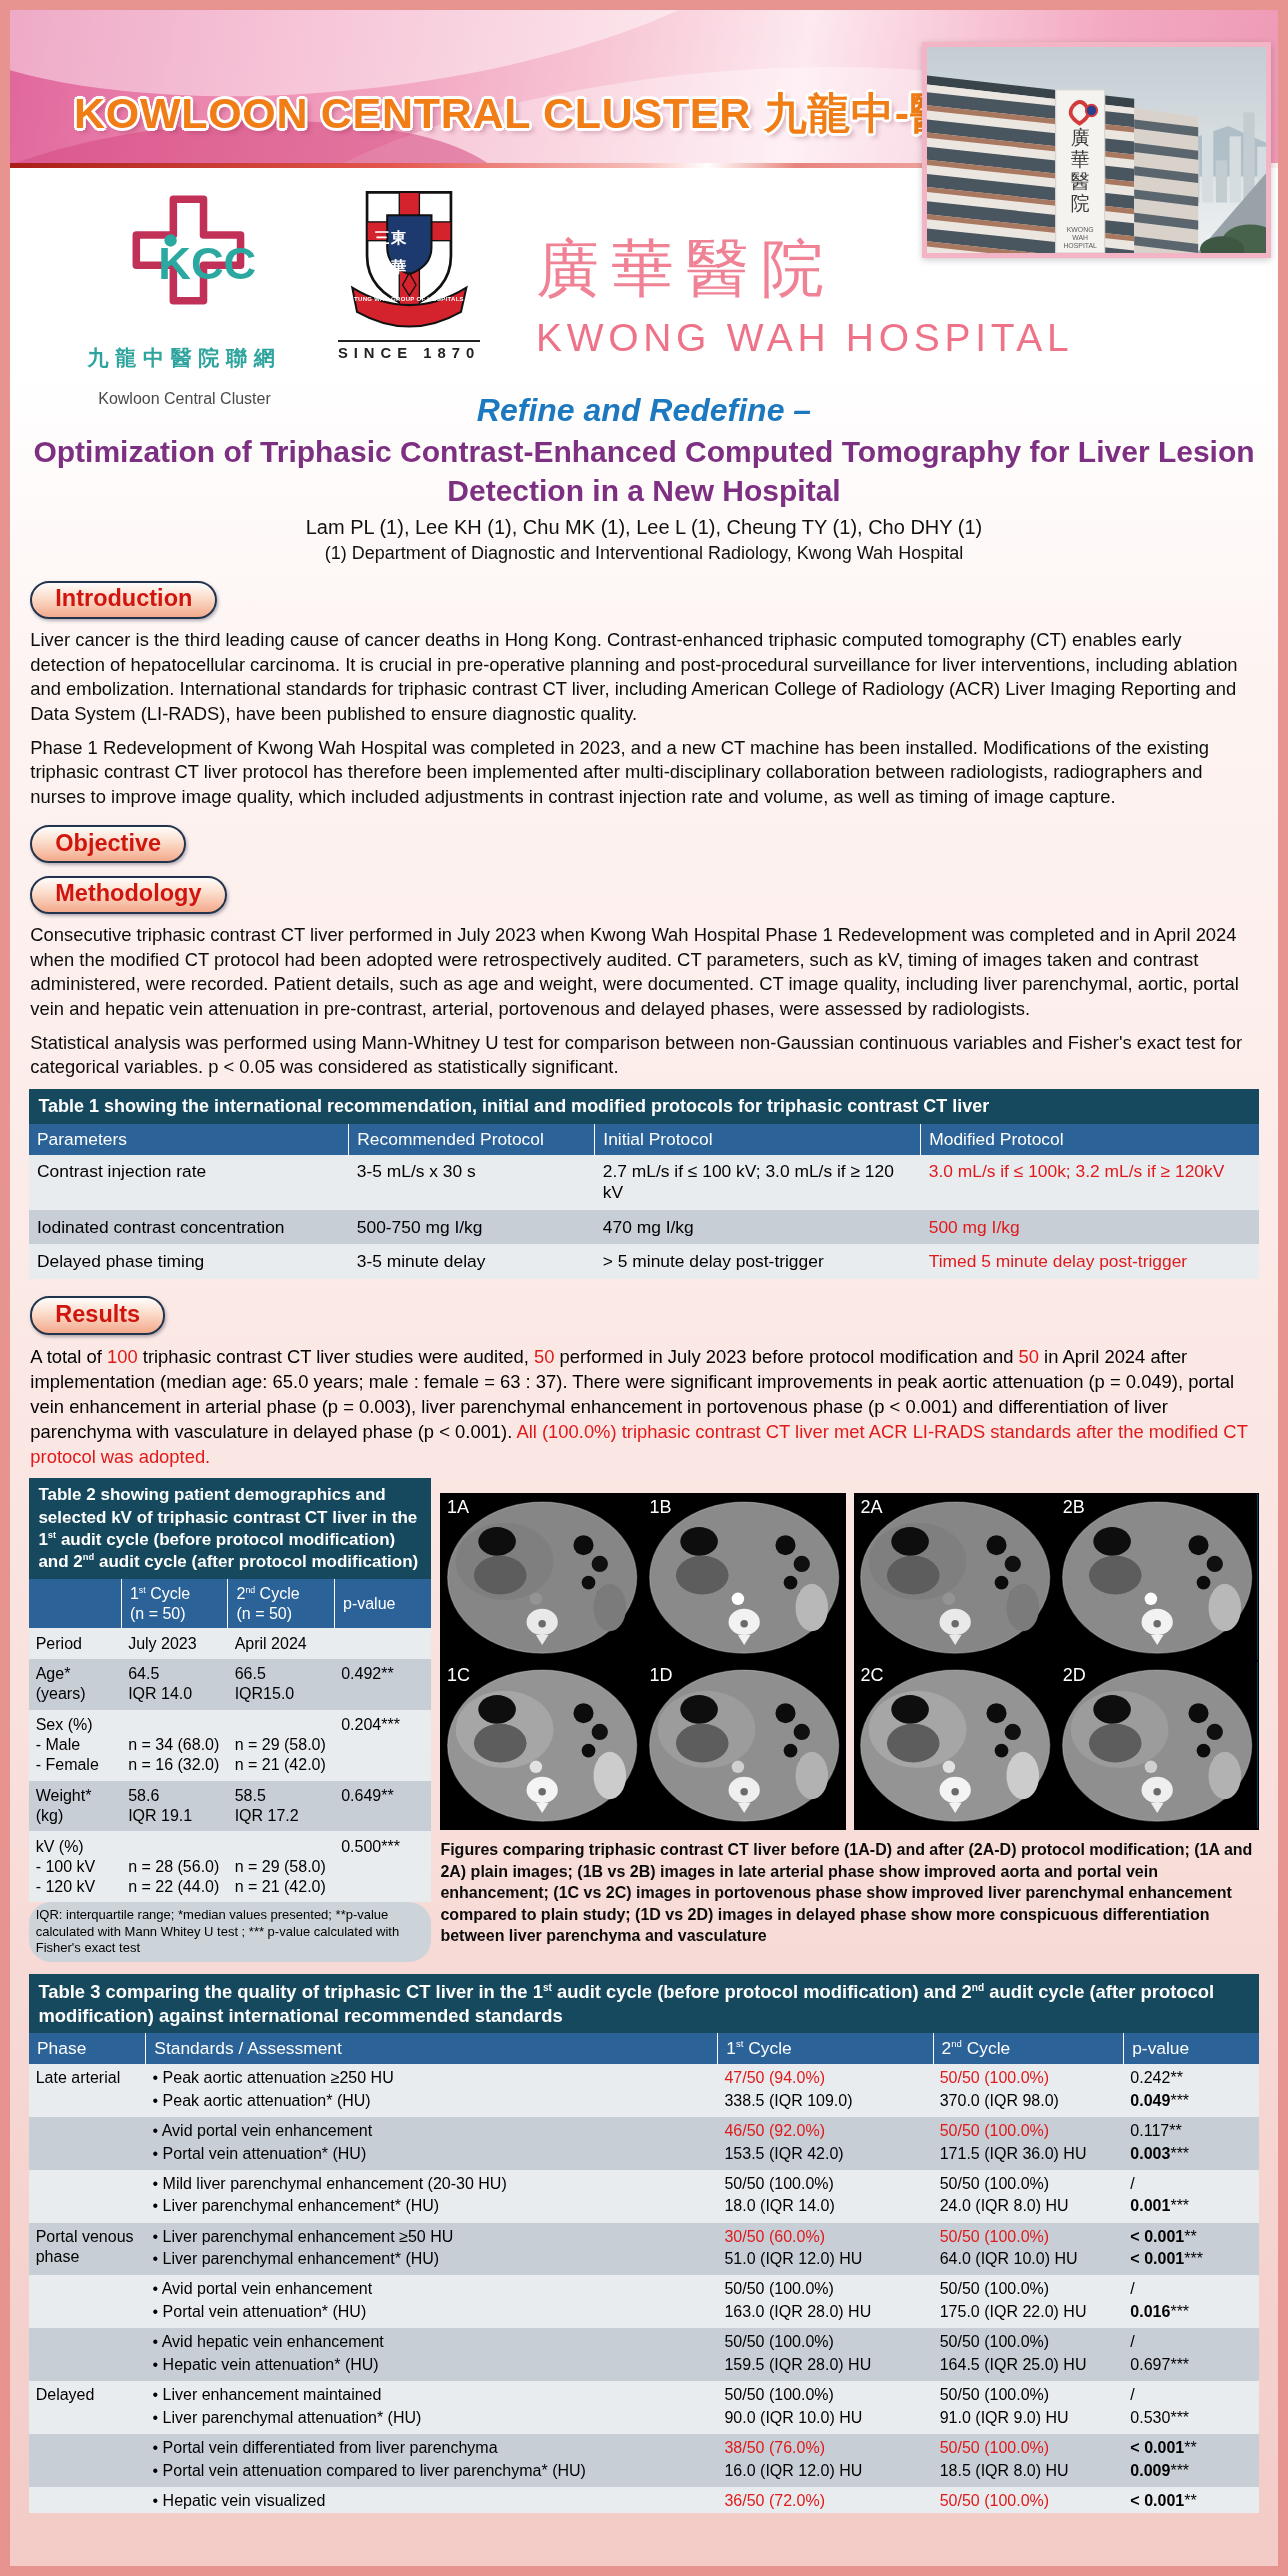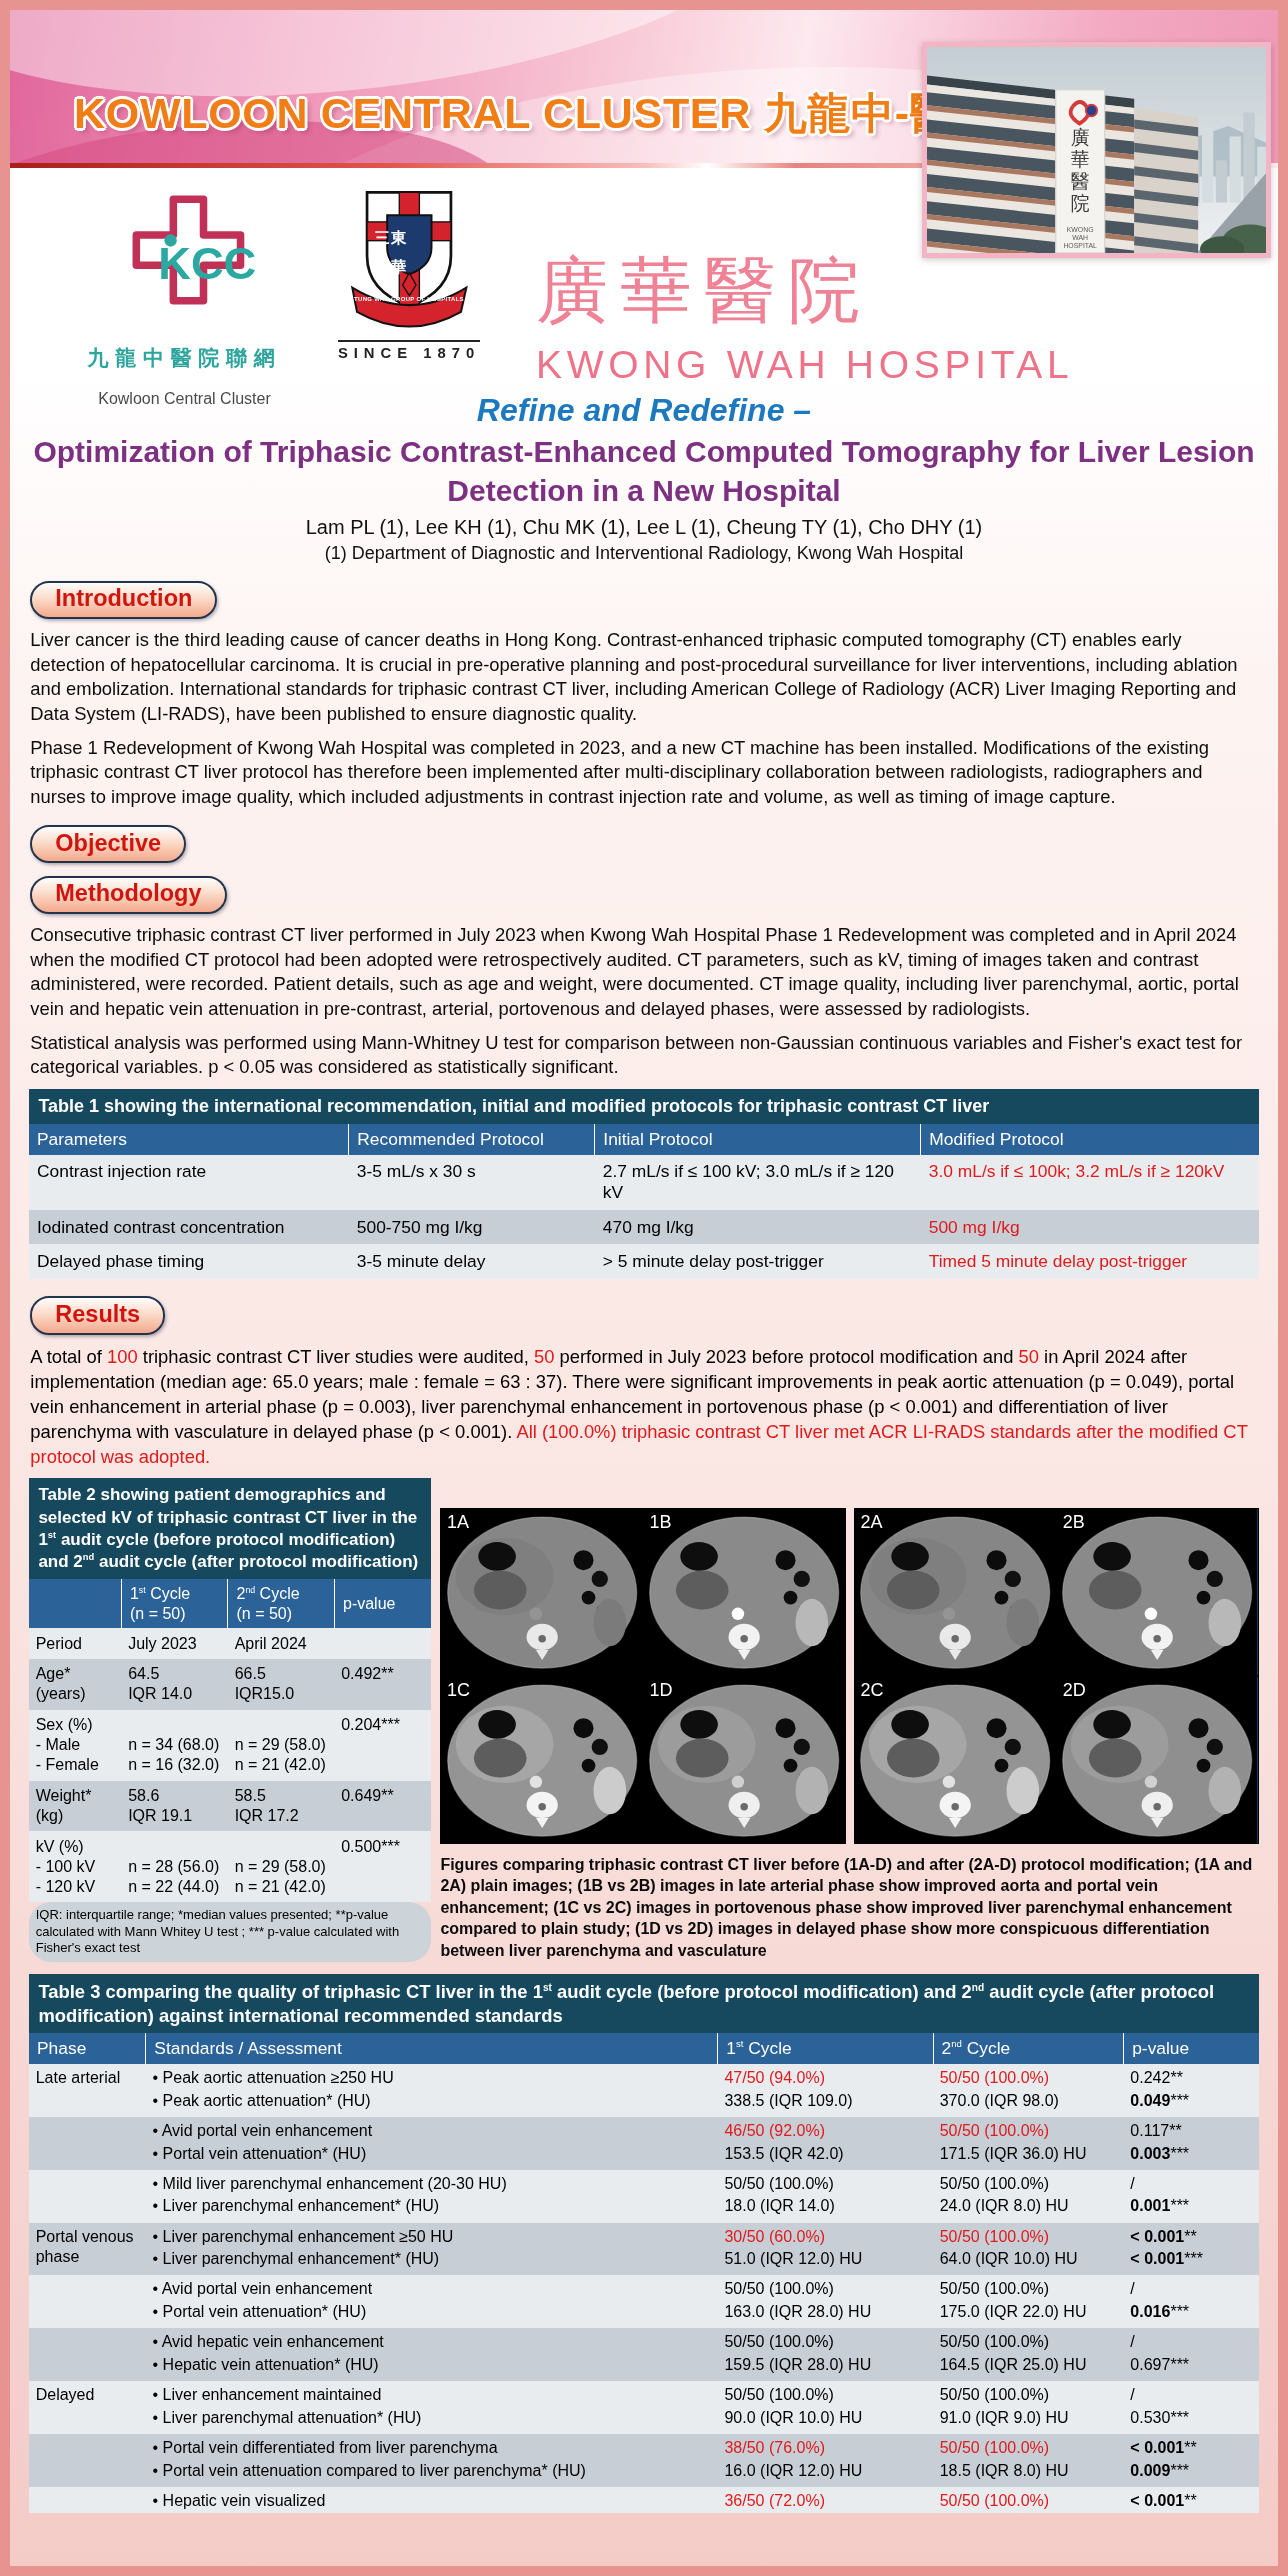--- a/index.html
+++ b/index.html
@@ -34,21 +34,21 @@
   .kcc-cjk { font-size:21px; letter-spacing:6.7px; color:#2ea49e; font-weight:700; margin-top:11px; }
   .kcc-en { font-size:16px; color:#4a4a4a; font-weight:400; margin-top:18px; }
   .logo-twgh { width:174px; margin-left:27px; text-align:center; position:relative; }
   .logo-twgh svg { width:138px; height:151px; }
   .crest-cjk { position:absolute; color:#fff; font-weight:700; font-size:15.4px; line-height:17px; letter-spacing:1.3px; width:40px; text-align:center; }
   .crest-cjk1 { left:49px; top:42px; }
   .crest-cjk2 { left:49px; top:71px; }
   .crest-ribbon { position:absolute; left:0; right:0; top:109px; font-size:6px; font-weight:700; color:#fff; letter-spacing:0.3px; }
   .twgh-since { font-size:14.8px; letter-spacing:6px; color:#222; font-weight:700; border-top:2px solid #222; display:inline-block; padding-top:2.7px; margin-top:0px; }
   .hosp-names { margin:39px 0 0 40px; }
-  .hosp-cjk { font-size:72px; color:#f08296; letter-spacing:12px; font-weight:400;margin-top:17px; }
+  .hosp-cjk { font-size:63px; color:#f08296; letter-spacing:12px; font-weight:400; }
   .hosp-en { font-size:39px; color:#ee7389; letter-spacing:4.7px; margin-top:4px; font-weight:400; }
 
   
   .titleblock { text-align:center; margin-top:2.7px; }
   .title-line1 { font-size:32px; font-weight:700; color:#1c79c0;font-style:italic; }
   .title-line2 { font-size:30px; font-weight:700; color:#7d2f81; line-height:1.3; margin-top:2.7px; }
   .authors { font-size:20px; color:#111; margin-top:6.7px; }
   .affiliation { font-size:18px; color:#111; margin-top:4px; }
 
   
@@ -75,21 +75,21 @@
   #table1 { margin:6.7px 0 10.7px 0; }
   #table1 .tbl-title { font-size:18px; }
   #table1 th, #table1 td { font-size:17.4px; }
   #table1 td { padding:6.7px 8px; }
   #table1 td:last-child { color:#e01a1a; }
 
   
   #results-para { font-size:18.4px; line-height:1.36; margin:4px 0 9.4px 1.3px; }
 
   
-  .twocol { display:flex; align-items:flex-end; margin-top:2.7px; }
+  .twocol { display:flex; align-items:center; margin-top:2.7px; }
   .col-left { width:402px; flex:0 0 402px; }
   .col-right { flex:1; margin-left:9.4px; }
 
   
   #table2 .tbl-title { font-size:17px; }
   #table2 th, #table2 td { font-size:16px; line-height:1.25; }
   #table2 td { padding:5.4px 6.7px; }
   #table2 .footnote td { background:#ccd3d9; font-size:13px; line-height:1.25; padding:5.4px 6.7px;border-radius:22px; }
 
   

